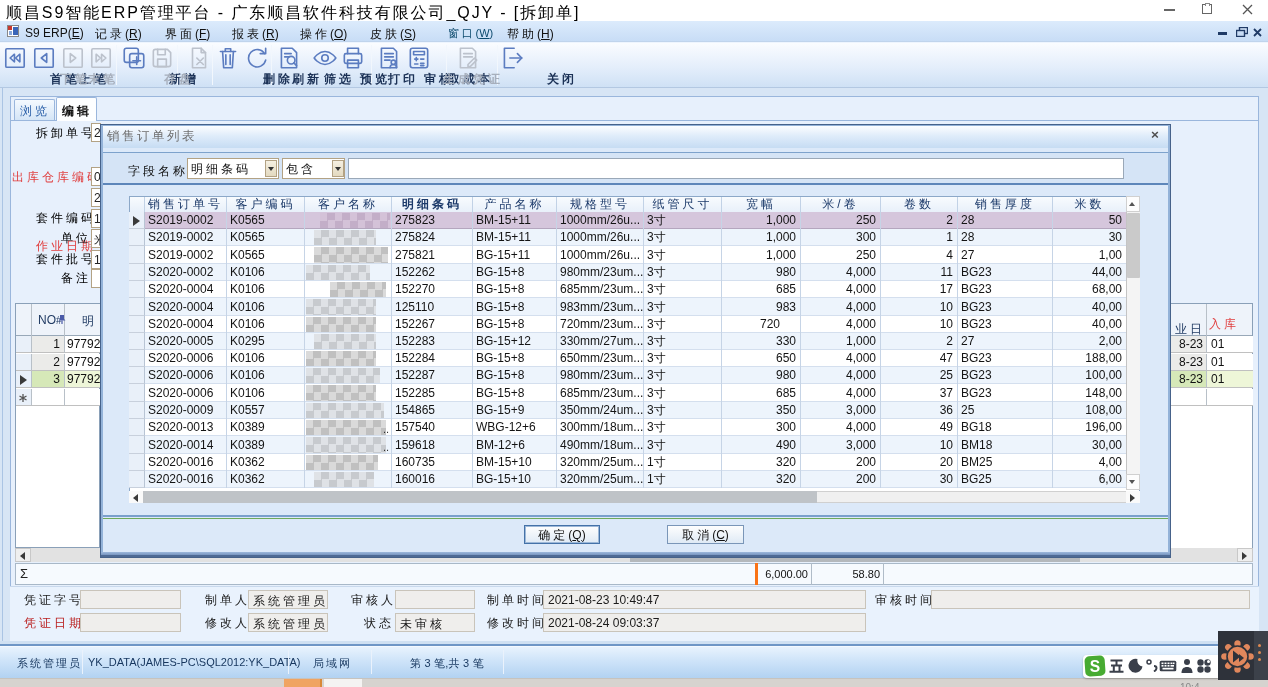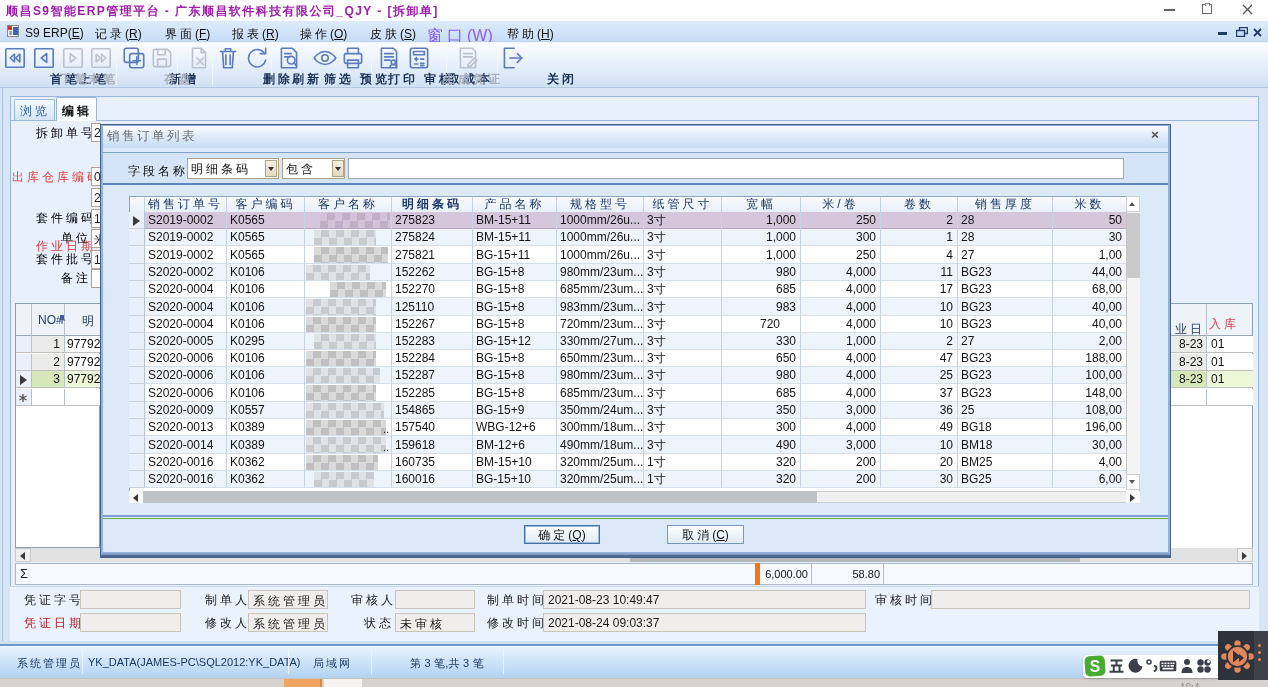--- a/index.html
+++ b/index.html
@@ -11,41 +11,41 @@
 .tbtxtd{font-size:12px;font-weight:bold;color:#a7afbc;text-align:center;white-space:nowrap;}
 svg{display:block;}
 .tr{position:absolute;width:0;height:0;}
 .td{border-left:3.5px solid transparent;border-right:3.5px solid transparent;border-top:4px solid #555;}
 .tu{border-left:3.5px solid transparent;border-right:3.5px solid transparent;border-bottom:4px solid #555;}
 .tlf{border-top:4px solid transparent;border-bottom:4px solid transparent;border-right:5px solid #3a3a3a;}
 .trt{border-top:4px solid transparent;border-bottom:4px solid transparent;border-left:5px solid #3a3a3a;}
 .big{border-top-width:5px;border-bottom-width:5px;border-left-width:7px;}
 </style></head><body>
 <div class="a" style="left:0px;top:0px;width:1268px;height:21px;background:#fff;"></div>
-<div class="a" style="left:6px;top:3px;width:700px;height:16px;font-size:12px;color:#a21caf;letter-spacing:.12em;white-space:nowrap;font-weight:bold;">顺昌S9智能ERP管理平台 - 广东顺昌软件科技有限公司_QJY - [拆卸单]</div>
+<div class="a" style="left:6px;top:3px;width:700px;height:16px;font-size:16px;color:#000000;letter-spacing:.12em;white-space:nowrap;">顺昌S9智能ERP管理平台 - 广东顺昌软件科技有限公司_QJY - [拆卸单]</div>
 <div class="a" style="left:1164px;top:9px;width:11px;height:2px;background:#666;"></div>
 <div class="a" style="left:1202px;top:4px;width:10px;height:10px;border:1px solid #666;background:#fff;"></div>
 <div class="a" style="left:1205px;top:3px;width:5px;height:3px;border:1px solid #888;border-bottom:none;background:#fff;"></div>
 <svg class="a" style="left:1242px;top:4px" width="11" height="11" viewBox="0 0 11 11">
     <path d="M1 1l9 9M10 1l-9 9" stroke="#555" stroke-width="1.3"></path>
   </svg>
 <div class="a" style="left:0px;top:21px;width:1268px;height:21px;background:linear-gradient(#dcebfc,#c8ddf6);border-bottom:1px solid #c0d4ec;"></div>
 <svg class="a" style="left:7px;top:25px" width="12" height="12" viewBox="0 0 12 12">
     <rect x="0.5" y="0.5" width="11" height="11" fill="#fff" stroke="#888"></rect>
     <rect x="1" y="1" width="4" height="4" fill="#c8392e"></rect>
     <rect x="6" y="2" width="5" height="8" fill="#3a66b8"></rect>
     <rect x="2" y="6" width="3" height="4" fill="#89a8d8"></rect>
   </svg>
 <div class="a" style="left:25px;top:26px;width:80px;height:14px;font-size:12px;color:#111;white-space:nowrap;">S9 ERP(<u>E</u>)</div>
 <div class="a" style="left:95px;top:26px;width:80px;height:14px;font-size:12px;color:#111;white-space:nowrap;"><span class="c">记录</span>(<u>R</u>)</div>
 <div class="a" style="left:165px;top:26px;width:80px;height:14px;font-size:12px;color:#111;white-space:nowrap;"><span class="c">界面</span>(<u>F</u>)</div>
 <div class="a" style="left:232px;top:26px;width:80px;height:14px;font-size:12px;color:#111;white-space:nowrap;"><span class="c">报表</span>(<u>R</u>)</div>
 <div class="a" style="left:300px;top:26px;width:80px;height:14px;font-size:12px;color:#111;white-space:nowrap;"><span class="c">操作</span>(<u>O</u>)</div>
 <div class="a" style="left:370px;top:26px;width:80px;height:14px;font-size:12px;color:#111;white-space:nowrap;"><span class="c">皮肤</span>(<u>S</u>)</div>
-<div class="a" style="left:427px;top:26px;width:80px;height:14px;font-size:16px;color:#8b5cf6;white-space:nowrap;"><span class="c">窗口</span>(<u>W</u>)</div>
+<div class="a" style="left:448px;top:26px;width:80px;height:14px;font-size:11px;color:#0c4a6e;white-space:nowrap;"><span class="c">窗口</span>(<u>W</u>)</div>
 <div class="a" style="left:507px;top:26px;width:80px;height:14px;font-size:12px;color:#111;white-space:nowrap;"><span class="c">帮助</span>(<u>H</u>)</div>
 <div class="a" style="left:1218px;top:32px;width:9px;height:3px;background:#1f3a66;"></div>
 <svg class="a" style="left:1236px;top:27px" width="12" height="10" viewBox="0 0 12 10">
     <rect x="3.5" y="0.5" width="8" height="6" fill="none" stroke="#1f3a66" stroke-width="1.4"></rect>
     <rect x="0.5" y="3.5" width="8" height="6" fill="#c8ddf6" stroke="#1f3a66" stroke-width="1.4"></rect>
   </svg>
 <svg class="a" style="left:1253px;top:28px" width="9" height="9" viewBox="0 0 9 9">
     <path d="M1 1l7 7M8 1l-7 7" stroke="#1f3a66" stroke-width="1.8"></path>
   </svg>
 <div class="a" style="left:0px;top:42px;width:1268px;height:46px;background:linear-gradient(#fafcff,#e4eefb 55%,#cfe1f5);border-bottom:1px solid #b3c8e2;border-top:1px solid #eef5fe;"></div>
@@ -216,21 +216,21 @@
 <div class="a" style="left:1171px;top:389px;width:36px;height:17px;background:#fff;border-right:1px solid #b8c0c8;border-bottom:1px solid #c0c0c0;font-size:12px;text-align:right;padding:1px 3px 0 0;color:#111;overflow:hidden;"></div>
 <div class="a" style="left:1207px;top:389px;width:46px;height:17px;background:#fff;border-bottom:1px solid #c0c0c0;font-size:12px;padding:1px 0 0 4px;color:#111;"></div>
 <div class="a" style="left:15px;top:548px;width:1238px;height:14px;background:#e2e2e2;"></div>
 <div class="a" style="left:15px;top:548px;width:16px;height:14px;background:#efefef;border:1px solid #c8c8c8;"></div>
 <div class="a tr tlf" style="left:20px;top:552px;width:0px;height:0px;"></div>
 <div class="a" style="left:1237px;top:548px;width:16px;height:14px;background:#efefef;border:1px solid #c8c8c8;"></div>
 <div class="a tr trt" style="left:1242px;top:552px;width:0px;height:0px;"></div>
 <div class="a" style="left:630px;top:548px;width:450px;height:14px;background:#b4b8bc;"></div>
 <div class="a" style="left:15px;top:563px;width:1238px;height:22px;background:#f6fafe;border:1px solid #a8b8c8;"></div>
 <div class="a" style="left:20px;top:566px;width:14px;height:16px;font-size:13px;color:#222;">Σ</div>
-<div class="a" style="left:755px;top:563px;width:57px;height:22px;border-left:5px solid #f97316;border-right:1px solid #b0bcc8;font-size:11px;text-align:right;padding:5px 3px 0 0;color:#111;">6,000.00</div>
+<div class="a" style="left:755px;top:563px;width:57px;height:22px;border-left:3px solid #f97316;border-right:1px solid #b0bcc8;font-size:11px;text-align:right;padding:5px 3px 0 0;color:#111;">6,000.00</div>
 <div class="a" style="left:812px;top:563px;width:72px;height:22px;border-right:1px solid #b0bcc8;font-size:11px;text-align:right;padding:5px 3px 0 0;color:#111;">58.80</div>
 <div class="a" style="left:10px;top:586px;width:1249px;height:55px;background:#e9f2fd;border-top:1px solid #c8d8ec;"></div>
 <div class="a" style="left:24px;top:592px;width:52px;height:14px;text-align:right;font-size:12px;color:#1b1b1b;white-space:nowrap;"><span class="c" style="margin-right:-3px">凭证字号</span></div>
 <div class="a" style="left:80px;top:590px;width:101px;height:19px;background:#efeeec;border:1px solid #c9c4ba;font-size:12px;color:#1b1b1b;padding:2px 0 0 4px;overflow:hidden;white-space:nowrap;"></div>
 <div class="a" style="left:205px;top:592px;width:40px;height:14px;text-align:right;font-size:12px;color:#1b1b1b;white-space:nowrap;"><span class="c" style="margin-right:-3px">制单人</span></div>
 <div class="a" style="left:248px;top:590px;width:80px;height:19px;background:#efeeec;border:1px solid #c9c4ba;font-size:12px;color:#1b1b1b;padding:2px 0 0 4px;overflow:hidden;white-space:nowrap;"><span class="c">系统管理员</span></div>
 <div class="a" style="left:351px;top:592px;width:40px;height:14px;text-align:right;font-size:12px;color:#1b1b1b;white-space:nowrap;"><span class="c" style="margin-right:-3px">审核人</span></div>
 <div class="a" style="left:395px;top:590px;width:80px;height:19px;background:#efeeec;border:1px solid #c9c4ba;font-size:12px;color:#1b1b1b;padding:2px 0 0 4px;overflow:hidden;white-space:nowrap;"></div>
 <div class="a" style="left:487px;top:592px;width:52px;height:14px;text-align:right;font-size:12px;color:#1b1b1b;white-space:nowrap;"><span class="c" style="margin-right:-3px">制单时间</span></div>
 <div class="a" style="left:543px;top:590px;width:323px;height:19px;background:#efeeec;border:1px solid #c9c4ba;font-size:12px;color:#1b1b1b;padding:2px 0 0 4px;overflow:hidden;white-space:nowrap;">2021-08-23 10:49:47</div>

